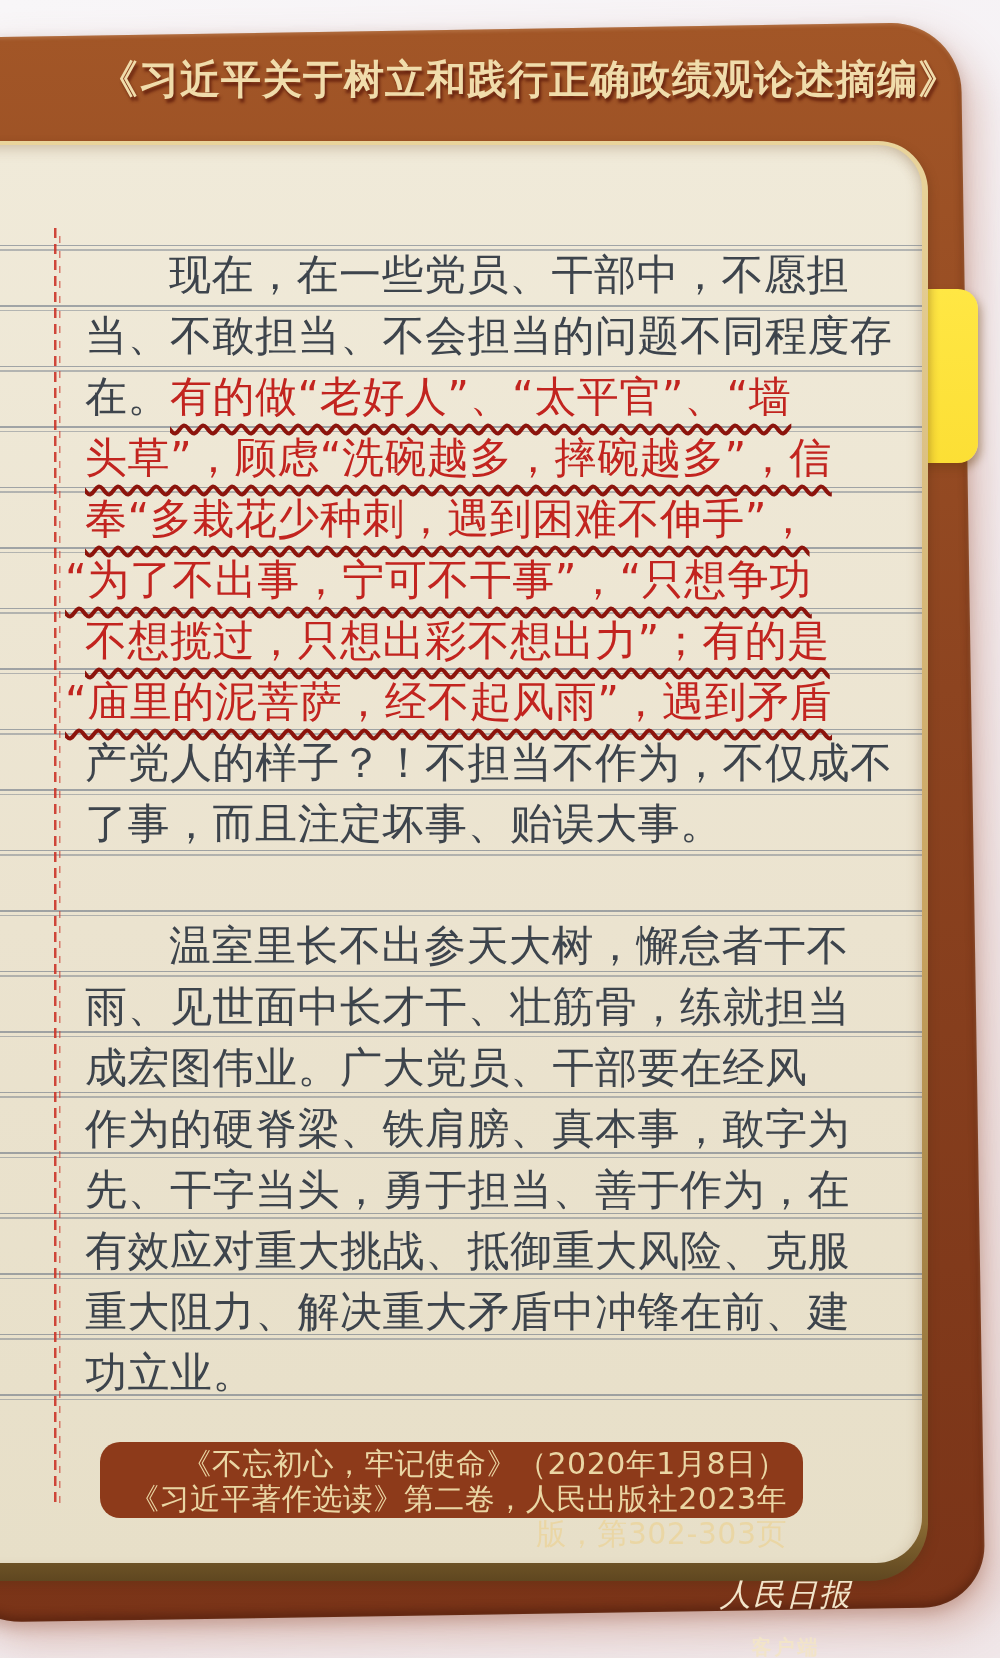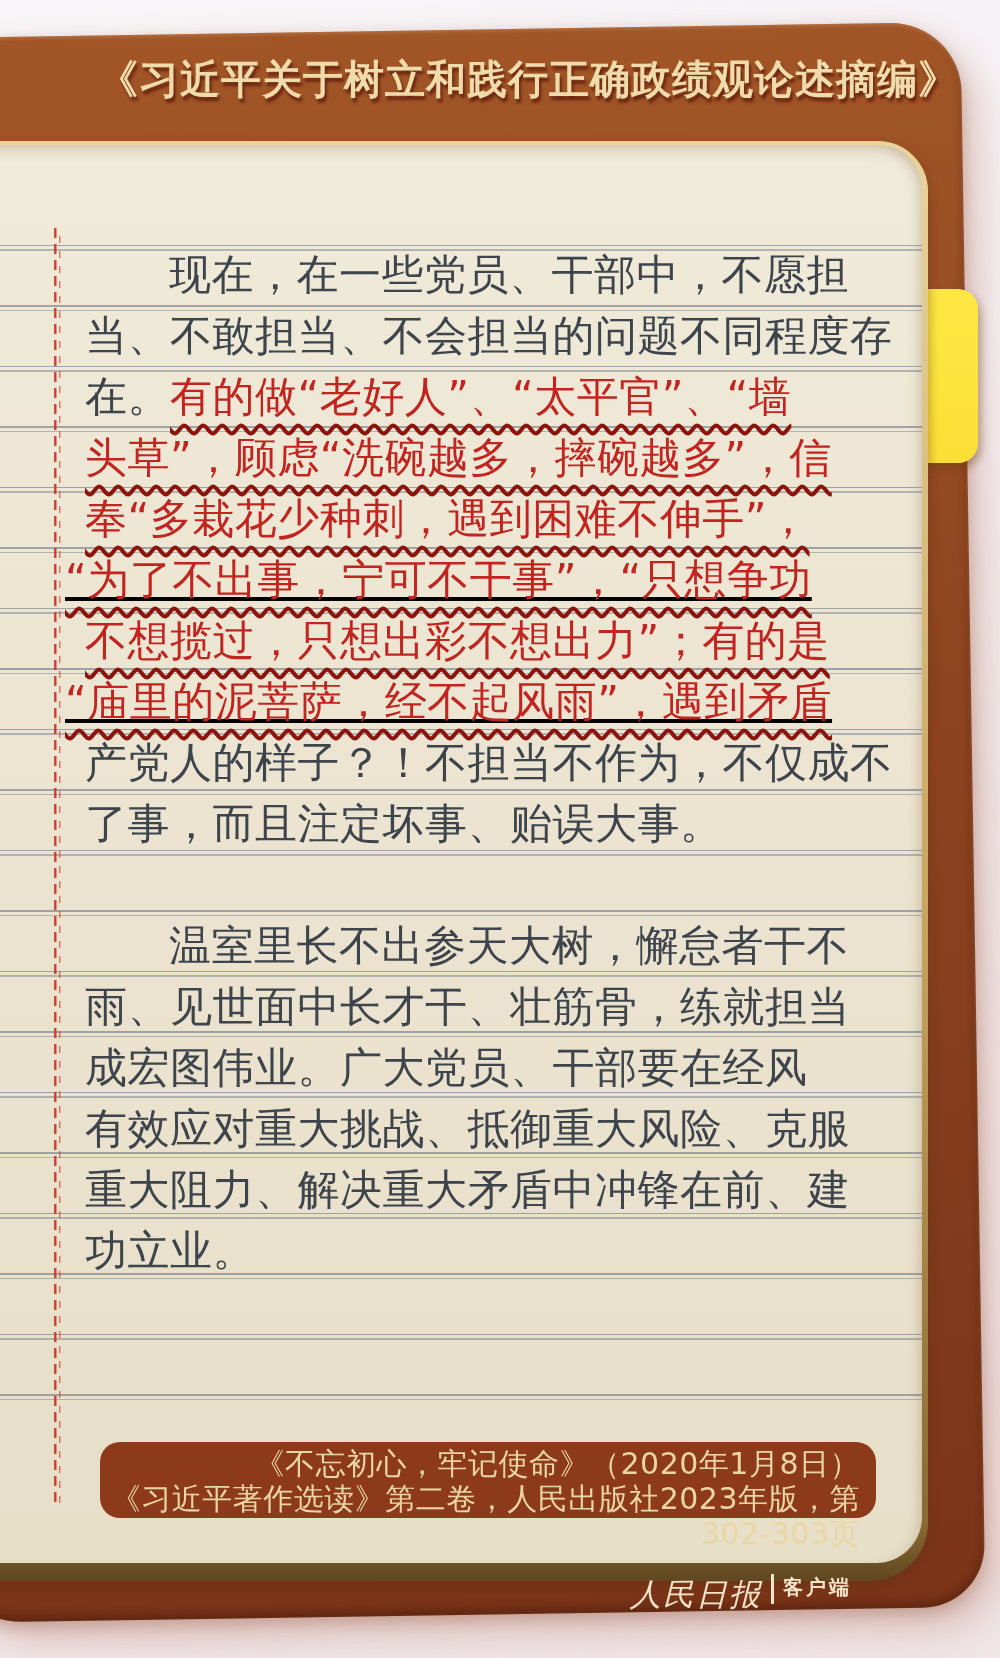--- a/index.html
+++ b/index.html
@@ -69,44 +69,44 @@
     background-repeat:no-repeat;
   }
   
   .bodytext{position:absolute;left:115px;top:100px;width:810px;}
   .para-gap{height:60.5px;}
   .row{
     height:61px;line-height:60.5px;white-space:nowrap;
     font-size:42px;letter-spacing:.5px;
   }
   .row.indent{padding-left:84px;}
-  .row.hang{margin-left:-20px;text-decoration:underline;}
+  .row.hang{margin-left:-20px;}
   .ink{color:var(--c-ink,#3d444c);}
   .hl{
     color:var(--c-highlight,#c2241f);
     text-decoration-line:underline;
     text-decoration-style:wavy;
     text-decoration-color:var(--c-underline,#8c140c);
     text-decoration-thickness:3.5px;
     text-underline-offset:13px;
     text-align:right;
   }
   
   .citation{
-    position:absolute;left:130px;top:1297px;width:776px;height:76px;
+    position:absolute;left:130px;top:1297px;width:703px;height:76px;
     background:var(--c-citation_bg,#8d3a1a);
     border-radius:20px;
     color:var(--c-citation_text,#ead6a4);
     text-align:right;padding:4px 16px 0 10px;box-sizing:border-box;
     font-size:30px;line-height:35px;letter-spacing:.5px;
   }
   
   .brand{
     position:absolute;right:148px;top:1574px;height:36px;z-index:6;
-    display:flex;align-items:flex-start;gap:9px;color:#f2e4c9;
+    display:flex;align-items:center;gap:9px;color:#f2e4c9;flex-direction:column;
   }
   .brand-script{font-family:"DejaVu Serif",serif;font-style:italic;font-size:31px;letter-spacing:2px;}
   .brand-bar{width:3px;height:30px;background:#f2e4c9;}
   .brand-suffix{font-weight:bold;font-size:20px;letter-spacing:3px;}
 </style>
 </head>
 <body style="--c-board: #8d4420; --c-page: #ece4cf; --c-ink: #3d444c; --c-highlight: #c2241f; --c-underline: #8c140c; --c-tab: #ffe23c; --c-title_text: #f0dcab; --c-citation_bg: #8d3a1a; --c-citation_text: #ead6a4;">
 
 <div class="board"></div>
 
@@ -130,20 +130,22 @@
         <div class="row"><span class="hl">不想揽过，只想出彩不想出力”；有的是</span></div>
         <div class="row hang"><span class="hl">“庙里的泥菩萨，经不起风雨”，遇到矛盾</span></div>
         <div class="row"><span class="ink">产党人的样子？！不担当不作为，不仅成不</span></div>
         <div class="row"><span class="ink">了事，而且注定坏事、贻误大事。</span></div>
       </div>
     <div class="para-gap"></div>
     <div class="para" id="para-1">
         <div class="row indent"><span class="ink">温室里长不出参天大树，懈怠者干不</span></div>
         <div class="row"><span class="ink">雨、见世面中长才干、壮筋骨，练就担当</span></div>
         <div class="row"><span class="ink">成宏图伟业。广大党员、干部要在经风</span></div>
+        <div class="row"><span class="ink">作为的硬脊梁、铁肩膀、真本事，敢字为</span></div>
+        <div class="row"><span class="ink">先、干字当头，勇于担当、善于作为，在</span></div>
         <div class="row"><span class="ink">有效应对重大挑战、抵御重大风险、克服</span></div>
         <div class="row"><span class="ink">重大阻力、解决重大矛盾中冲锋在前、建</span></div>
         <div class="row"><span class="ink">功立业。</span></div>
       </div>
   </div>
   <div class="citation">
     <div class="cit-line">《不忘初心，牢记使命》（2020年1月8日）</div>
     <div class="cit-line">《习近平著作选读》第二卷，人民出版社2023年版，第302-303页</div>
   </div>
 </div>

